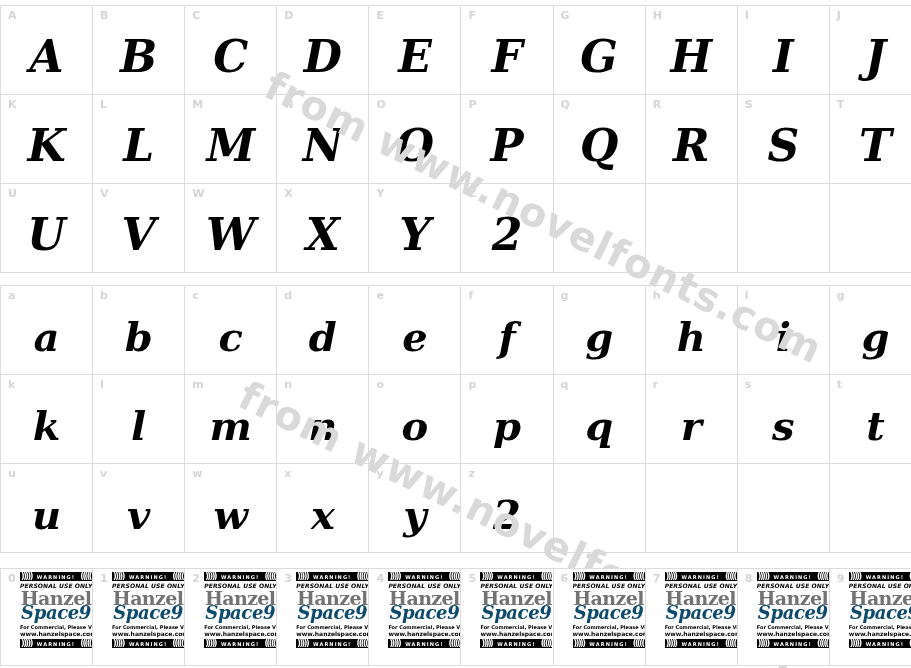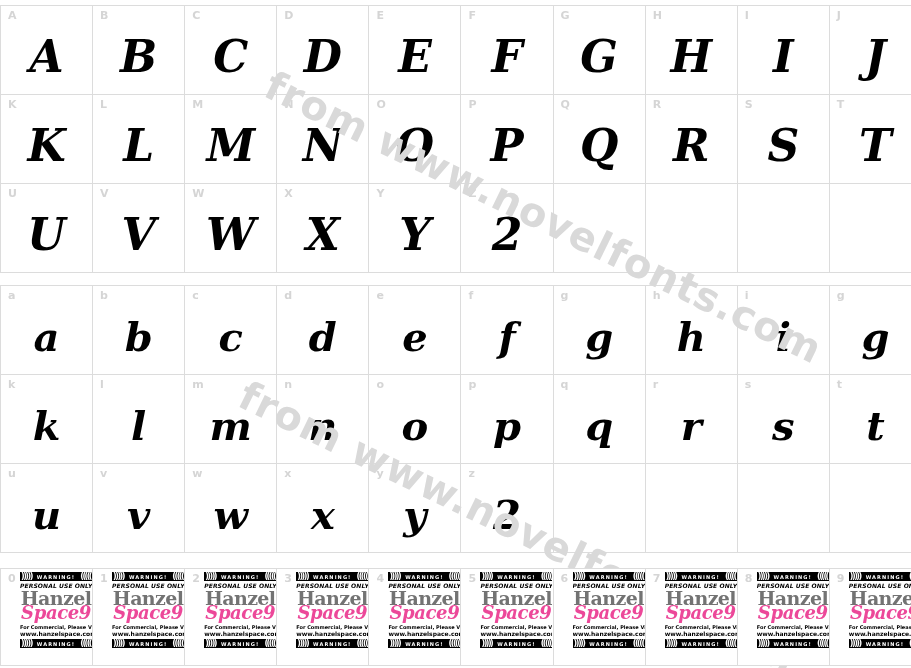--- a/index.html
+++ b/index.html
@@ -174,21 +174,21 @@
     font-size: 19px;
     color: #737373;
     letter-spacing: -0.6px;
     display: block;
   }
   .brand-2 {
     font-family: "DejaVu Serif", serif;
     font-style: italic;
     font-weight: bold;
     font-size: 18px;
-    color: #ec4899;
+    color: #0c4a6e;
     letter-spacing: -0.4px;
     display: block;
     margin-top: -2px;
   }
 
   .commercial-line {
     font-family: "DejaVu Sans", sans-serif;
     font-weight: bold;
     font-size: 5px;
     color: #000000;

